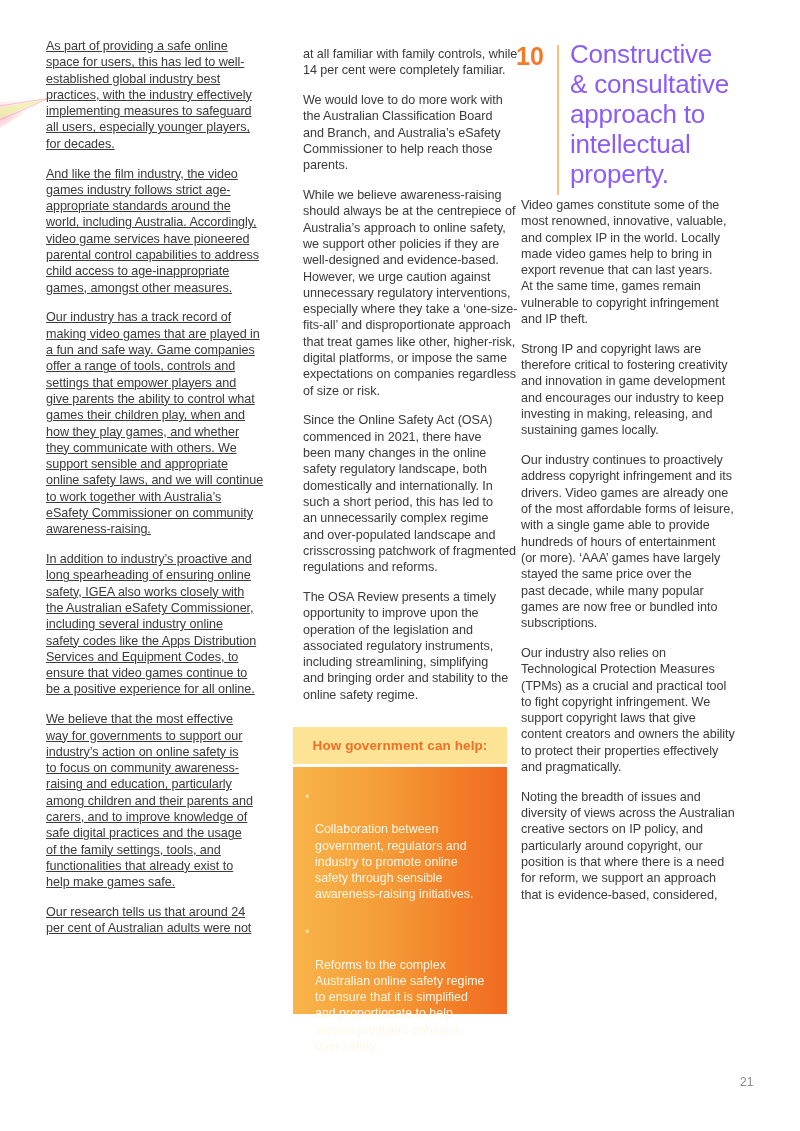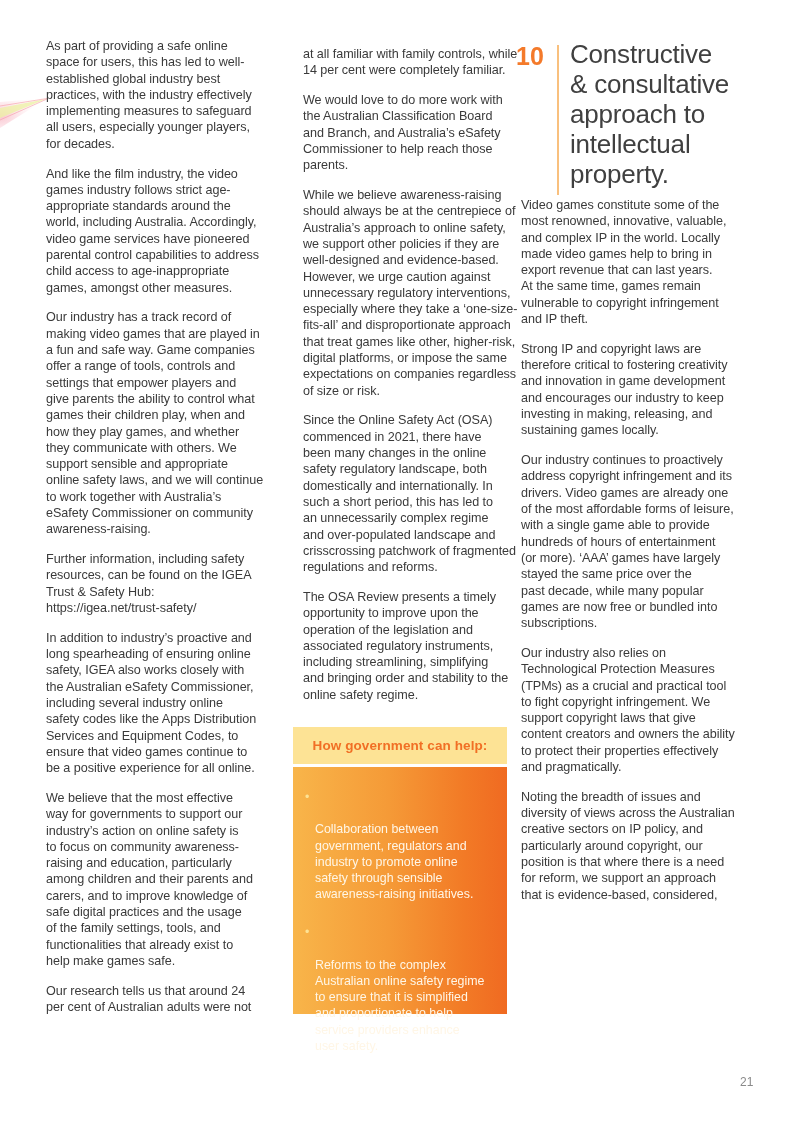--- a/index.html
+++ b/index.html
@@ -19,21 +19,21 @@
       position: absolute;
       top: 38px;
       font-size: 12.6px;
       line-height: 16.3px;
       letter-spacing: -0.05px;
     }
     .col p {
       margin: 0 0 13.5px 0;
       white-space: pre-line;
     }
-    #col1 { left: 46px; width: 225px; }
+    #col1 { left: 46px; width: 225px; text-decoration: underline; }
     #col2 { left: 303px; width: 225px; margin-top: 8px; }
     #col3 { left: 521px; width: 235px; top: 197px; }
 
     .decor {
       position: absolute;
       left: 0;
       top: 84px;
       width: 50px;
       height: 50px;
       pointer-events: none;
@@ -62,21 +62,21 @@
       width: 2px;
       height: 150px;
       background: #f9c07e;
     }
     .section-title {
       position: absolute;
       left: 54px;
       top: 2px;
       font-size: 26px;
       line-height: 30px;
-      color: #404040;
+      color: #8b5cf6;
       white-space: pre-line;
       letter-spacing: -0.2px;
     }
 
     .callout {
       position: absolute;
       left: 293px;
       top: 707px;
       width: 214px;
       height: 287px;
@@ -162,24 +162,20 @@
 settings that empower players and
 give parents the ability to control what
 games their children play, when and
 how they play games, and whether
 they communicate with others. We
 support sensible and appropriate
 online safety laws, and we will continue
 to work together with Australia’s
 eSafety Commissioner on community
 awareness-raising.</p>
-  <p>Further information, including safety
-resources, can be found on the IGEA
-Trust &amp; Safety Hub:
-https://igea.net/trust-safety/</p>
   <p>In addition to industry’s proactive and
 long spearheading of ensuring online
 safety, IGEA also works closely with
 the Australian eSafety Commissioner,
 including several industry online
 safety codes like the Apps Distribution
 Services and Equipment Codes, to
 ensure that video games continue to
 be a positive experience for all online.</p>
   <p>We believe that the most effective

